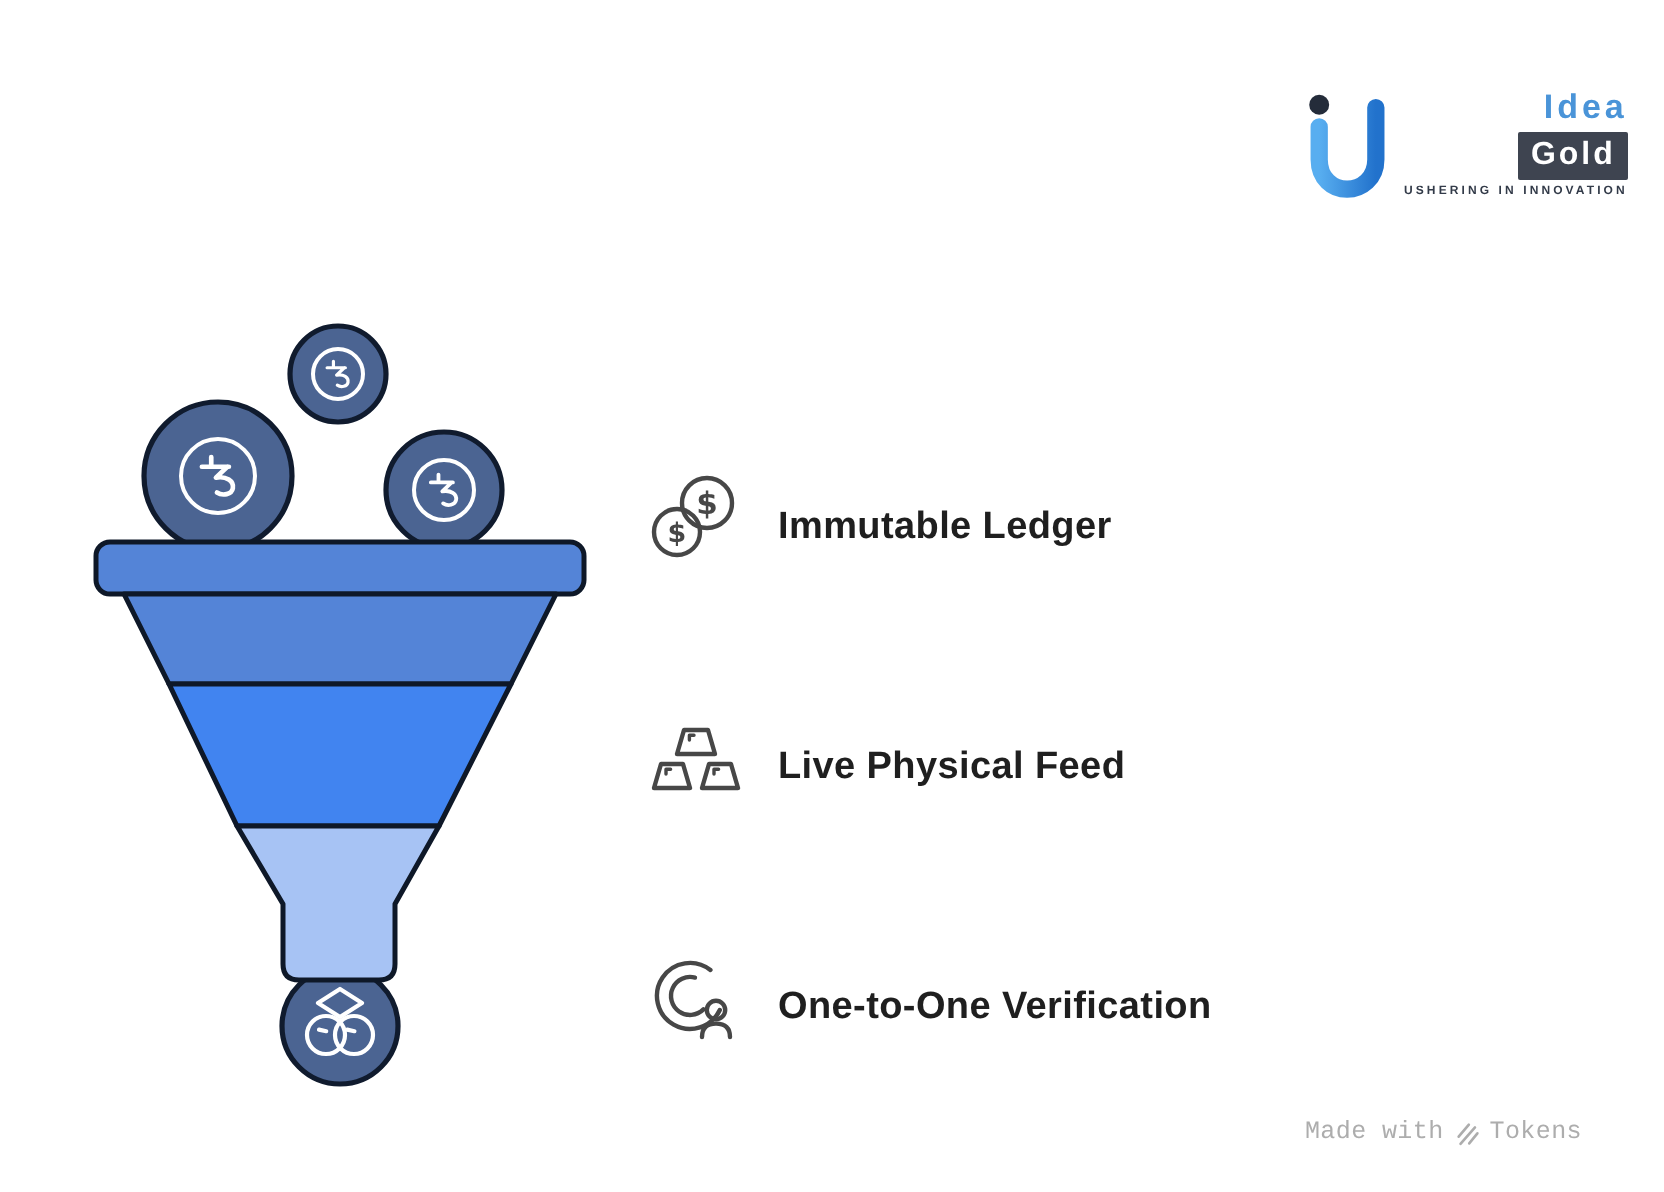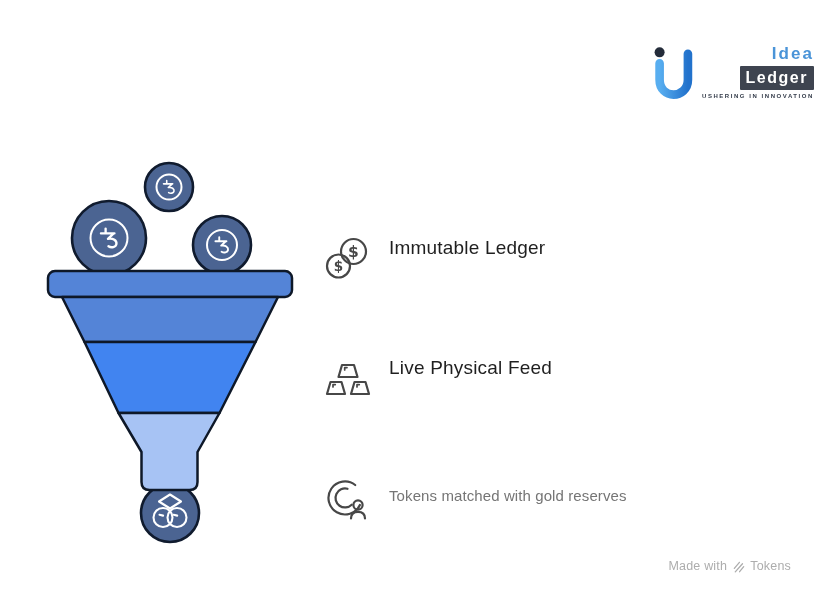--- a/index.html
+++ b/index.html
@@ -20,22 +20,22 @@
   .stage-bot{fill:var(--funnel-bottom,#a7c3f4);}
   .outlet-fill{fill:var(--coin-fill,#4b6492);stroke:none;}
   .outlet-line{fill:none;stroke:#ffffff;stroke-width:2.1;stroke-linecap:round;stroke-linejoin:round;}
 
   
   .feature{position:absolute;left:324px;display:flex;gap:17px;width:420px;}
   .feature .ficon{width:48px;height:48px;flex:0 0 48px;margin-top:2px;}
   .icon-stroke{fill:none;stroke:var(--icon-stroke,#474747);stroke-width:2.2;stroke-linecap:round;stroke-linejoin:round;}
   .icon-text{fill:var(--icon-stroke,#474747);font-family:"DejaVu Sans", sans-serif;font-weight:bold;}
   .ftitle{
-    font-size:19px;font-weight:normal;color:var(--title,#1f1f1f);
-    letter-spacing:0.2px;margin-top:3px;line-height:22px;
+    font-size:19px;font-weight:bold;color:var(--title,#1f1f1f);
+    letter-spacing:0.2px;margin-top:19px;line-height:22px;
   }
   .fsub{
     font-size:15px;color:var(--subtitle,#757575);margin-top:13px;line-height:18px;letter-spacing:0.1px;
   }
 
   
   .logo{position:absolute;left:650px;top:44px;display:flex;gap:4px;align-items:flex-start;}
   .logo-mark{width:48px;height:58px;}
   .logo-col{display:flex;flex-direction:column;align-items:flex-end;}
   .logo-idea{
@@ -45,21 +45,21 @@
     background:var(--logo-dark,#3e4450);color:#ffffff;font-weight:bold;font-size:16px;
     letter-spacing:1.5px;line-height:21px;padding:1px 6px 2px 6px;margin-top:2px;border-radius:1px;
   }
   .logo-tagline{
     color:#333b49;font-weight:bold;font-size:6px;letter-spacing:1.55px;margin-top:3px;white-space:nowrap;
   }
 
   
   .credit{
     position:absolute;right:41px;top:559px;display:flex;align-items:center;gap:5px;
-    color:var(--footer-gray,#adadad);font-size:12.5px;letter-spacing:0.2px;
+    color:var(--footer-gray,#adadad);font-size:12.5px;letter-spacing:0.2px;font-family:Liberation Mono, monospace;
   }
   .napkin-glyph{width:13px;height:13px;}
 </style>
 </head>
 <body>
 
 <div class="canvas">
 
   <svg class="funnel-svg" width="832" height="596" viewBox="0 0 832 596" aria-hidden="true">
     <defs>
@@ -130,38 +130,38 @@
   </div>
 
   <div class="feature" style="top:474px;">
     <svg class="ficon" viewBox="0 0 48 48">
       <path class="icon-stroke" d="M31.2 9 A16.5 16.5 0 1 0 35.9 29"></path>
       <path class="icon-stroke" d="M23.5 12.8 A9.5 9.5 0 1 0 27.7 28.7"></path>
       <circle class="icon-stroke" cx="34" cy="29" r="4.6" fill="#ffffff"></circle>
       <path class="icon-stroke" d="M27 42.5 Q27 35.8 34 35.8 Q41 35.8 41 42.5"></path>
     </svg>
     <div>
-      <div class="fsub">Tokens matched with gold reserves</div>
+      <div class="ftitle">One-to-One Verification</div>
     </div>
   </div>
 
   <div class="logo">
     <svg class="logo-mark" viewBox="0 0 50 58">
       <defs>
         <linearGradient id="ug" x1="0" y1="0" x2="1" y2="0">
           <stop offset="0" stop-color="#58aef0"></stop>
           <stop offset="1" stop-color="#2272cc"></stop>
         </linearGradient>
       </defs>
       <path d="M10 19 V36 C10 46 17 51.5 24.5 51.5 C32 51.5 39.5 46 39.5 36 V9" fill="none" stroke="url(#ug)" stroke-width="9" stroke-linecap="round"></path>
       <circle cx="10" cy="7.5" r="5.2" fill="#242c3a"></circle>
     </svg>
     <div class="logo-col">
       <div class="logo-idea">Idea</div>
-      <div class="logo-usher">Ledger</div>
+      <div class="logo-usher">Gold</div>
       <div class="logo-tagline">USHERING IN INNOVATION</div>
     </div>
   </div>
 
   <div class="credit">
     <span>Made with</span>
     <svg class="napkin-glyph" viewBox="0 0 14 14">
       <g fill="none" stroke="#adadad" stroke-width="1.4" stroke-linecap="round">
         <path d="M2.5 9 L8 2.5"></path>
         <path d="M3.5 12.8 L11.3 4"></path>

